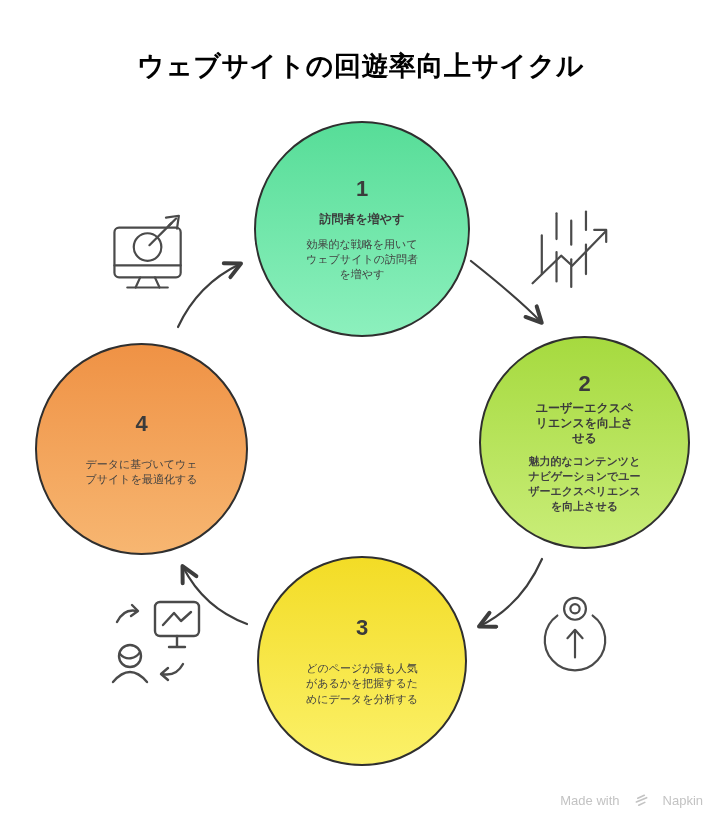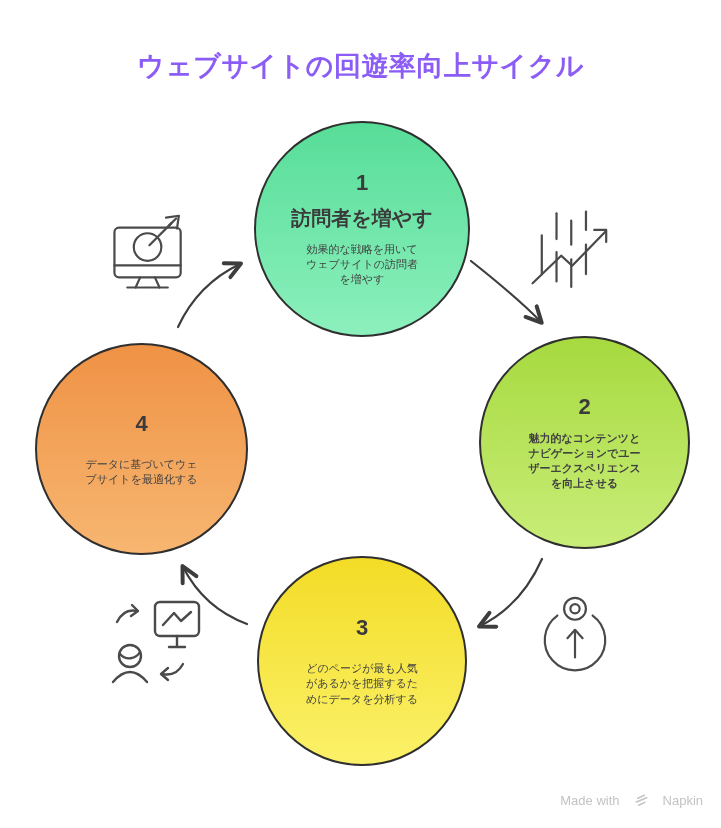--- a/index.html
+++ b/index.html
@@ -13,21 +13,21 @@
     overflow: hidden;
   }
   .diagram-title {
     position: absolute;
     top: 48px;
     left: 0;
     width: 100%;
     text-align: center;
     font-size: 27px;
     font-weight: 700;
-    color: #8b5cf6;
+    color: #000000;
     letter-spacing: 0.5px;
   }
   .arrows-layer {
     position: absolute;
     top: 0; left: 0;
     width: 721px; height: 828px;
     pointer-events: none;
   }
   .step-circle {
     position: absolute;
@@ -45,21 +45,21 @@
   .step-3 { left: 257px; top: 556px; width: 210px; height: 210px; }
   .step-4 { left: 35px;  top: 343px; width: 213px; height: 212px; }
   .step-number {
     font-size: 22px;
     font-weight: 700;
     color: #3b3b3b;
     margin-bottom: 10px;
   }
   .step-2 .step-number { margin-bottom: 4px; }
   .step-title {
-    font-size: 20px;
+    font-size: 12px;
     font-weight: 700;
     color: #3b3b3b;
     line-height: 1.28;
     white-space: pre-line;
   }
   .step-desc {
     font-size: 11px;
     color: #414141;
     line-height: 1.38;
     margin-top: 10px;
@@ -151,20 +151,23 @@
   <div class="step-circle step-1" style="background: linear-gradient(rgb(87, 221, 152) 0%, rgb(140, 240, 189) 100%);">
     <div class="step-number">1</div>
     <div class="step-title">訪問者を増やす</div>
     <div class="step-desc">効果的な戦略を用いて
 ウェブサイトの訪問者
 を増やす</div>
   </div>
 
   <div class="step-circle step-2" style="background: linear-gradient(rgb(166, 218, 63) 0%, rgb(201, 237, 120) 100%);">
     <div class="step-number">2</div>
+    <div class="step-title">ユーザーエクスペ
+リエンスを向上さ
+せる</div>
     <div class="step-desc">魅力的なコンテンツと
 ナビゲーションでユー
 ザーエクスペリエンス
 を向上させる</div>
   </div>
 
   <div class="step-circle step-3" style="background: linear-gradient(rgb(243, 220, 38) 0%, rgb(251, 241, 105) 100%);">
     <div class="step-number">3</div>
     <div class="step-desc">どのページが最も人気
 があるかを把握するた

